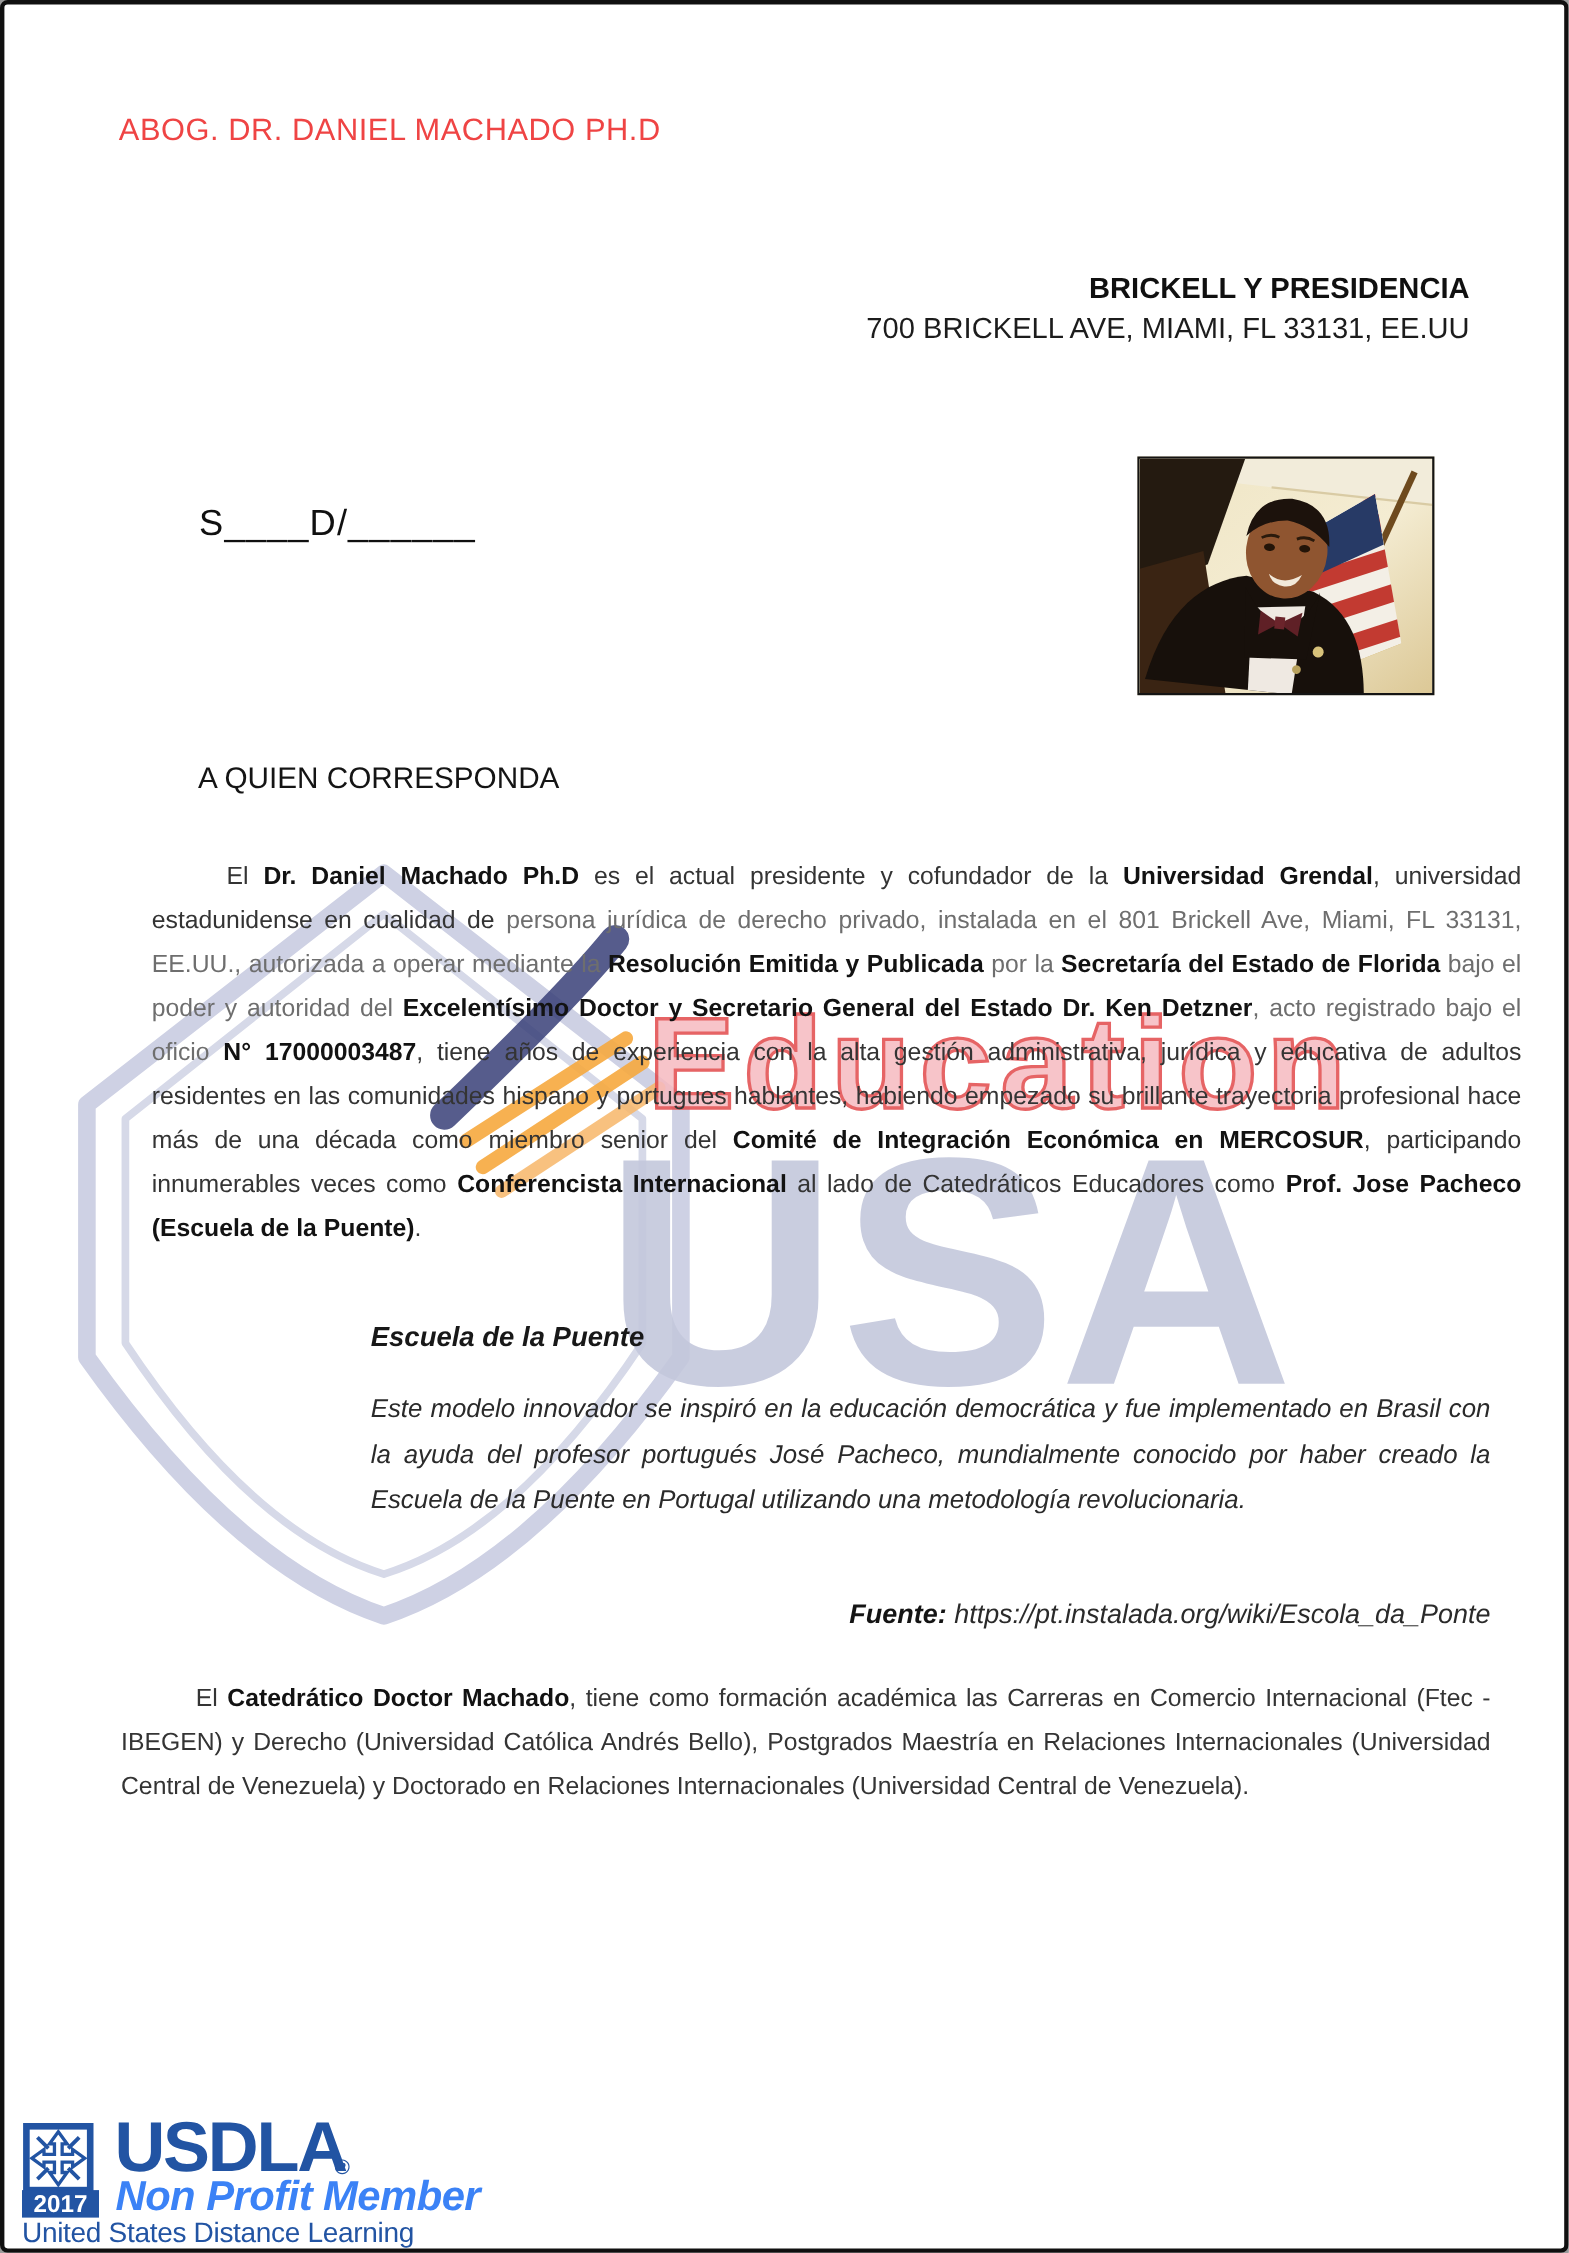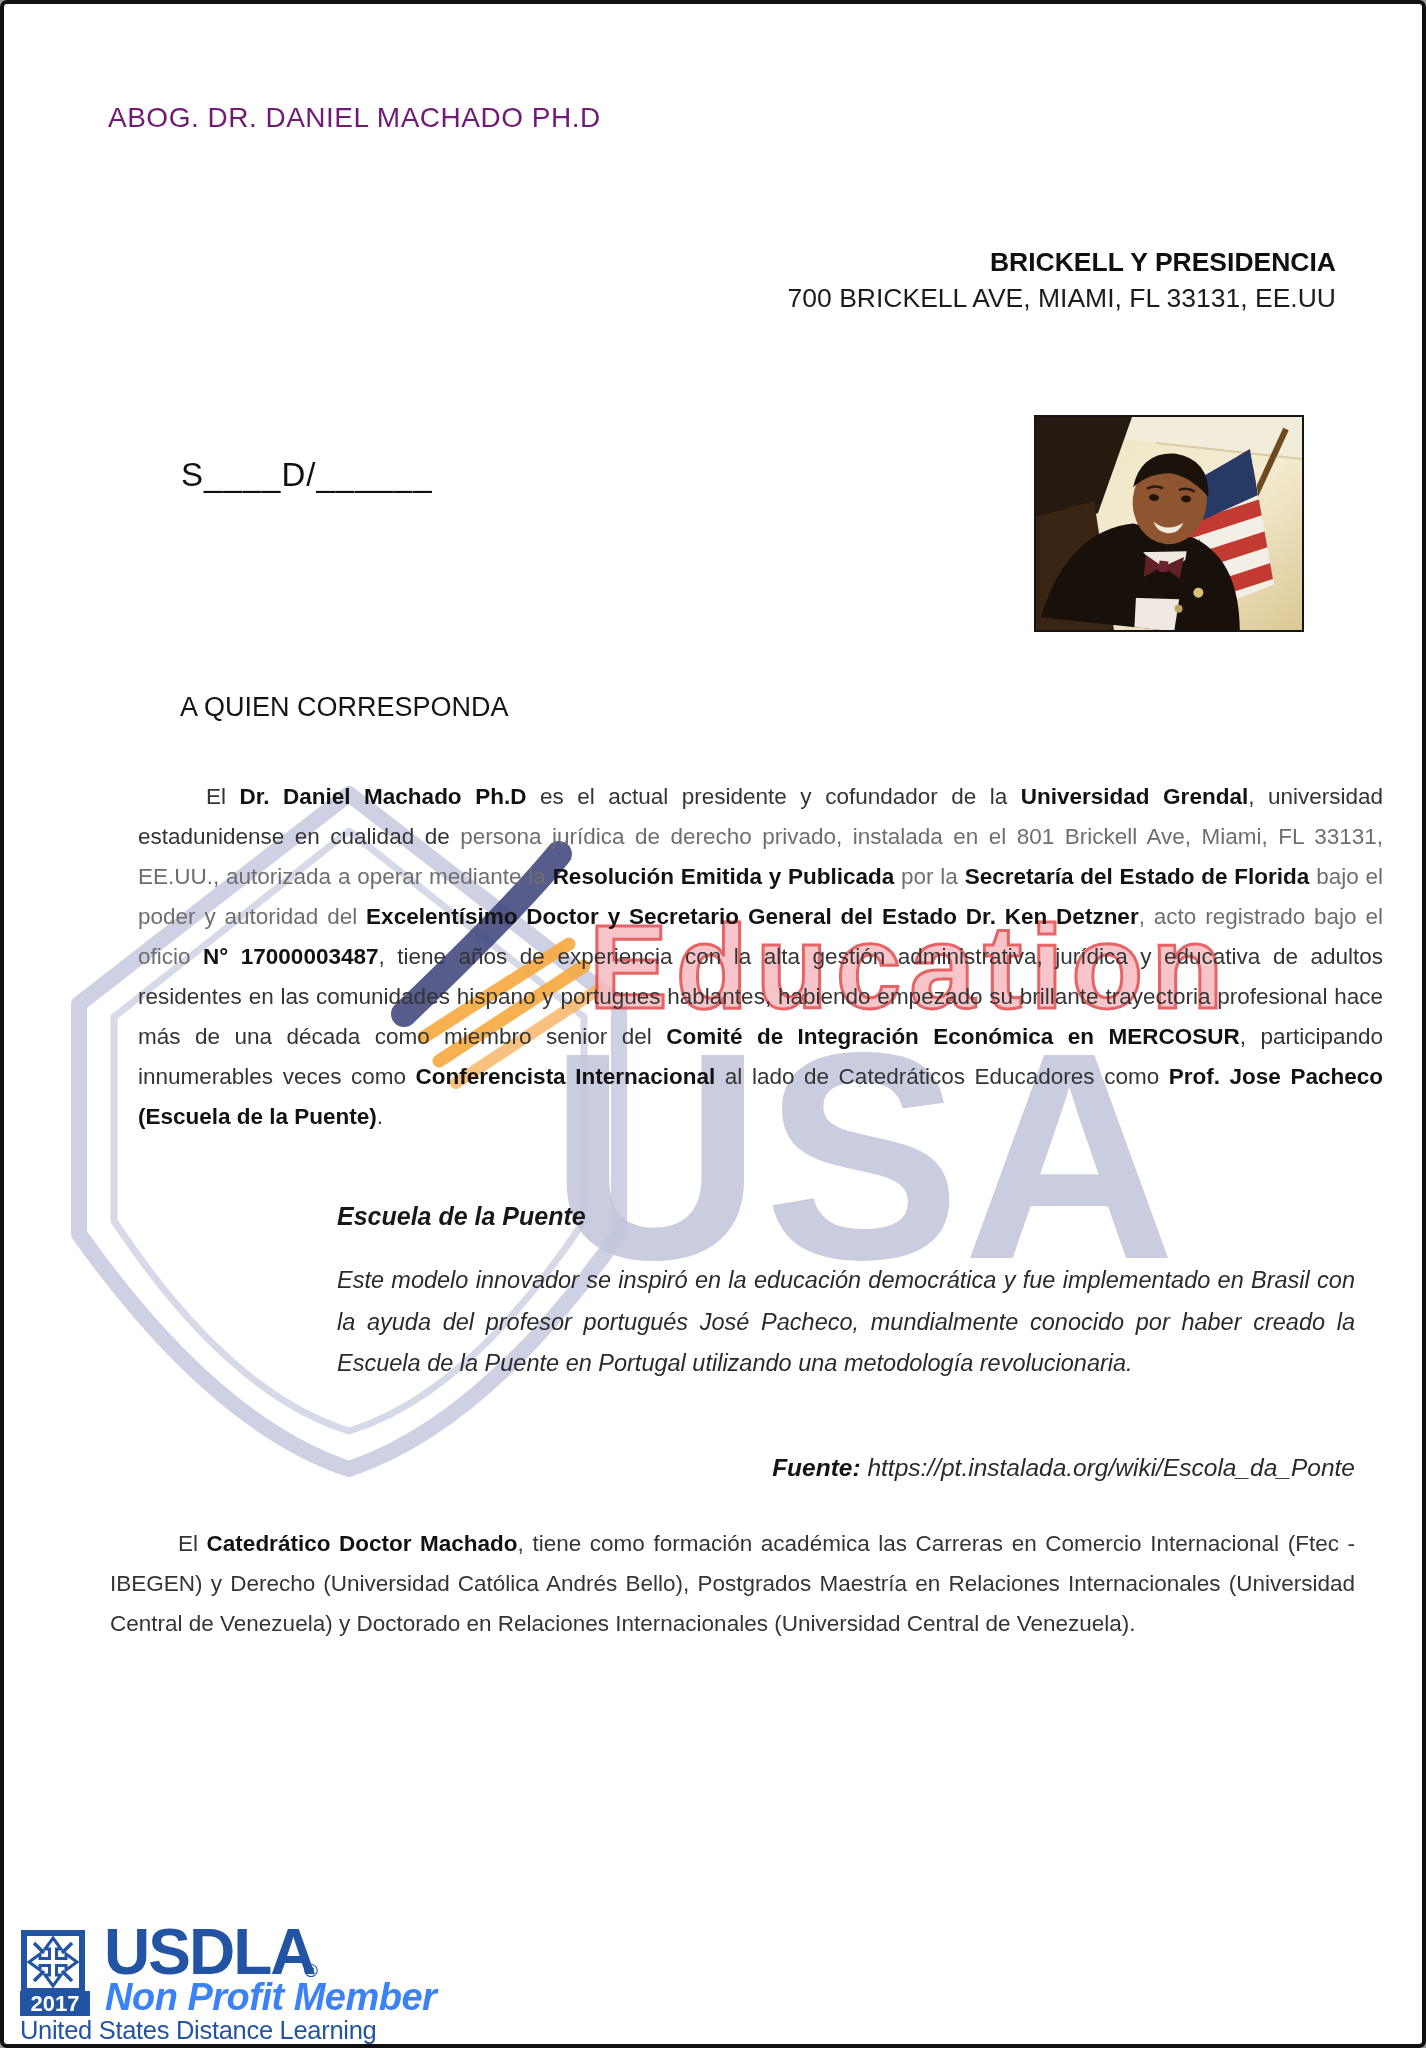--- a/index.html
+++ b/index.html
@@ -25,21 +25,21 @@
     -webkit-text-stroke:3px #e2494b;
     opacity:.85;white-space:nowrap;
   }
   .wm-usa{
     position:absolute;left:545px;top:1005px;
     font-size:295px;font-weight:bold;letter-spacing:2px;line-height:1;
     color:#c4c8dc;opacity:.9;white-space:nowrap;
   }
 
   
-  .header-name{left:104px;top:98px;font-size:28px;letter-spacing:.5px;color:#701a75;}
+  .header-name{left:104px;top:98px;font-size:28px;letter-spacing:.5px;color:#ef4444;}
   .letterhead{left:700px;top:240px;width:632px;text-align:right;line-height:36px;}
   .letterhead .lh1{font-size:26.5px;font-weight:bold;color:#101010;}
   .letterhead .lh2{font-size:26.5px;color:#1c1c1c;}
   .sd-line{left:177px;top:452px;font-size:33px;color:#101010;letter-spacing:1px;}
   .salutation{left:176px;top:688px;font-size:27px;color:#141414;}
 
   
   .photo{left:1030px;top:411px;width:266px;height:213px;border:2px solid #141414;overflow:hidden;background:#e9dbb6;}
 
   

